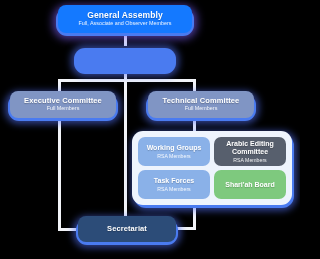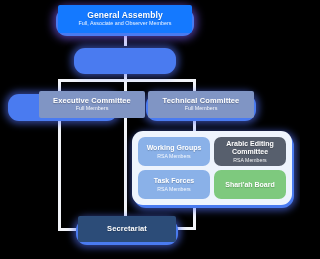--- a/index.html
+++ b/index.html
@@ -11,21 +11,21 @@
   #chart{position:absolute;inset:0;}
 
   
   .line{position:absolute;background:#f2f4f8;z-index:1;}
   .vline{width:3px;}
   .hline{height:3px;}
 
   
   .node{
     position:absolute;z-index:3;
-    border-radius:2px;
+    border-radius:8px;
     display:flex;flex-direction:column;
     align-items:center;justify-content:center;
     text-align:center;
     color:#fff;
     box-sizing:border-box;
     padding:2px 4px;
   }
   .node .t{
     font-weight:bold;line-height:1.08;
     letter-spacing:.1px;
@@ -49,21 +49,21 @@
   #ga{left:58px;top:5px;width:134px;height:28px;background:#1479ff;}
   #ga .t{font-size:8.5px;}
   #ga .s{font-size:5.4px;}
   #ga-plate{left:56px;top:8px;width:138px;height:28px;}
 
   #council{left:76px;top:45px;width:98px;height:26px;background:#2c4c78;}
   #council .t{font-size:7.5px;}
   #council .s{font-size:5.4px;}
   #council-plate{left:74px;top:48px;width:102px;height:26px;}
 
-  #exec{left:10px;top:91px;width:106px;height:27px;background:#8095c4;margin-left:29px;}
+  #exec{left:10px;top:91px;width:106px;height:27px;background:#8095c4;}
   #exec .t{font-size:7.5px;}
   #exec .s{font-size:5.4px;}
   #exec-plate{left:8px;top:94px;width:110px;height:27px;}
 
   #tech{left:148px;top:91px;width:106px;height:27px;background:#8095c4;}
   #tech .t{font-size:7.5px;}
   #tech .s{font-size:5.4px;}
   #tech-plate{left:146px;top:94px;width:110px;height:27px;}
 
   #sec{left:78px;top:216px;width:98px;height:26px;background:#2c4c78;}

